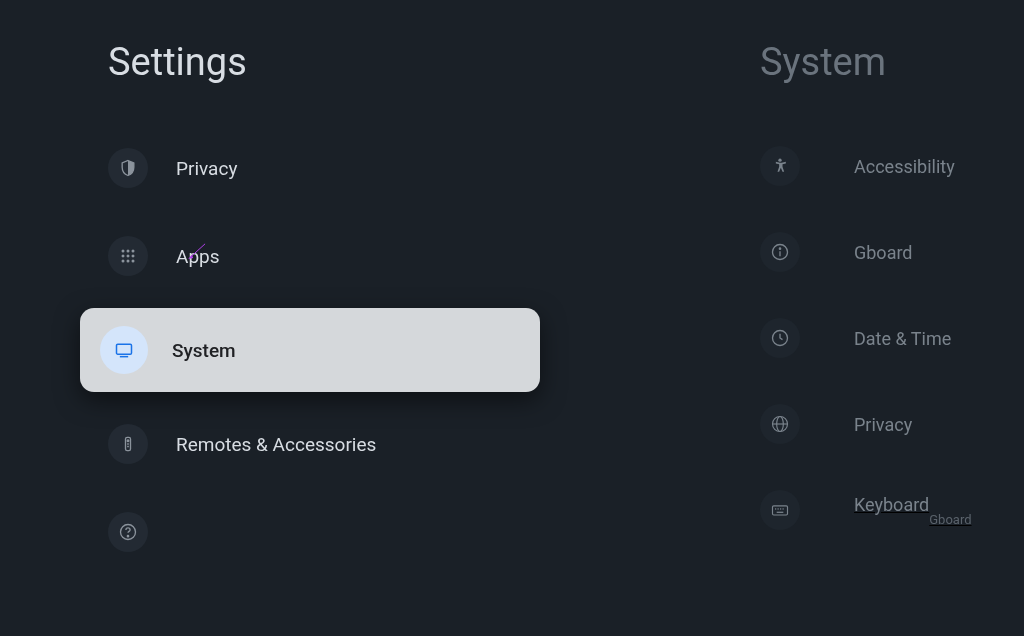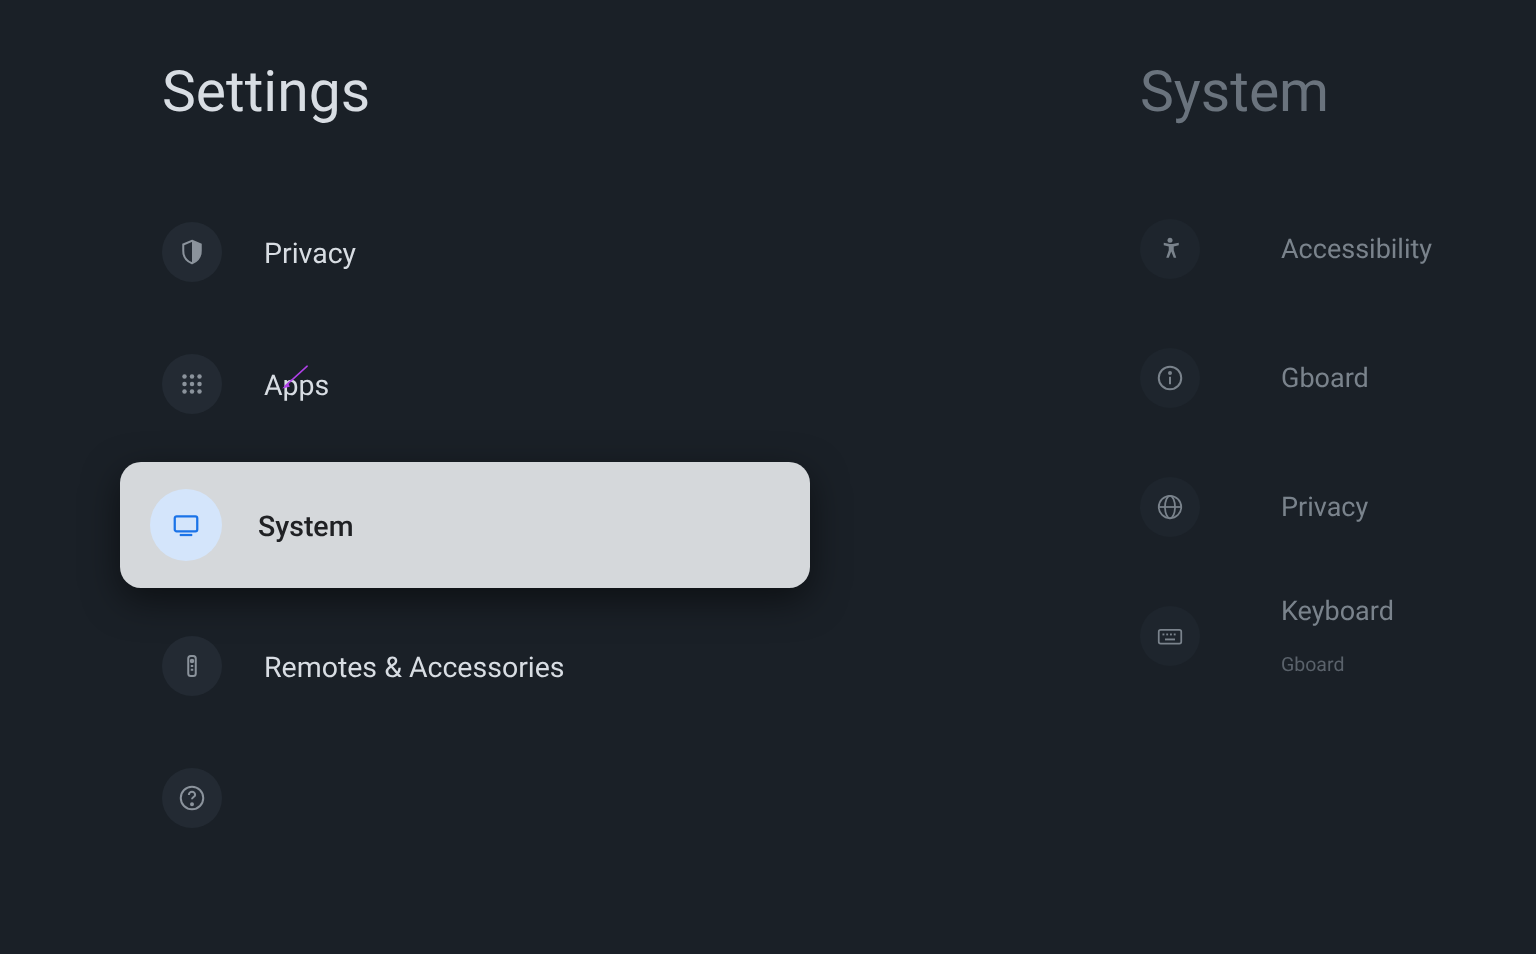--- a/index.html
+++ b/index.html
@@ -92,21 +92,22 @@
       color: #7a838c;
       font-size: 18px;
     }
     .item-sublabel {
       color: #5a626b;
       font-size: 13px;
       margin-top: 18px;
     }
     .item-text {
       display: flex;
-      flex-direction: column;
+      flex-direction: row;
+      text-decoration: underline;
     }
     svg {
       width: 20px;
       height: 20px;
     }
     .arrow-annotation {
       position: absolute;
       left: 187px;
       top: 243px;
       pointer-events: none;
@@ -197,20 +198,29 @@
     <div class="icon-circle">
       <svg viewBox="0 0 24 24" fill="none" stroke="#7a838c" stroke-width="1.6">
           <circle cx="12" cy="12" r="9"></circle>
           <line x1="12" y1="11" x2="12" y2="17"></line>
           <circle cx="12" cy="8" r="0.8" fill="#7a838c"></circle>
         </svg>
     </div>
     <span class="item-label">Gboard</span>
   </div>
 
+  <div class="menu-item">
+    <div class="icon-circle">
+      <svg viewBox="0 0 24 24" fill="none" stroke="#7a838c" stroke-width="1.6">
+          <circle cx="12" cy="12" r="9"></circle>
+          <polyline points="12,7 12,12 15,14"></polyline>
+        </svg>
+    </div>
+    <span class="item-label">Date &amp; Time</span>
+  </div>
 
   <div class="menu-item">
     <div class="icon-circle">
       <svg viewBox="0 0 24 24" fill="none" stroke="#7a838c" stroke-width="1.4">
           <circle cx="12" cy="12" r="9"></circle>
           <ellipse cx="12" cy="12" rx="4" ry="9"></ellipse>
           <line x1="3" y1="12" x2="21" y2="12"></line>
         </svg>
     </div>
     <span class="item-label">Privacy</span>

